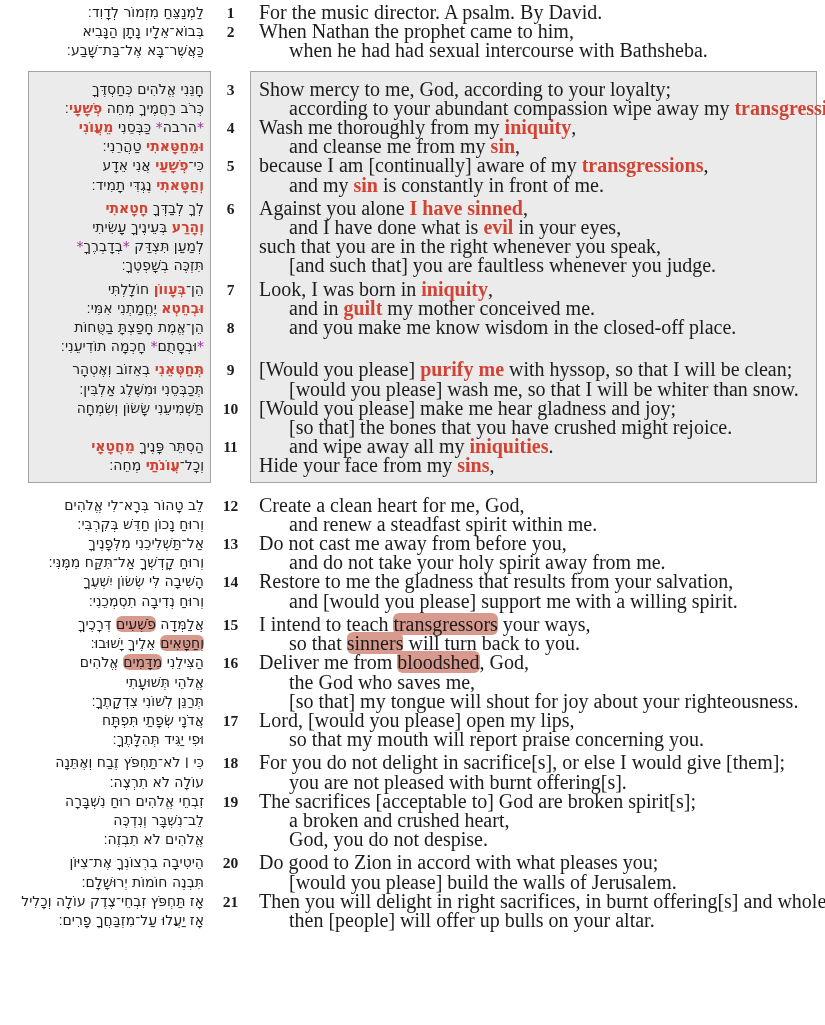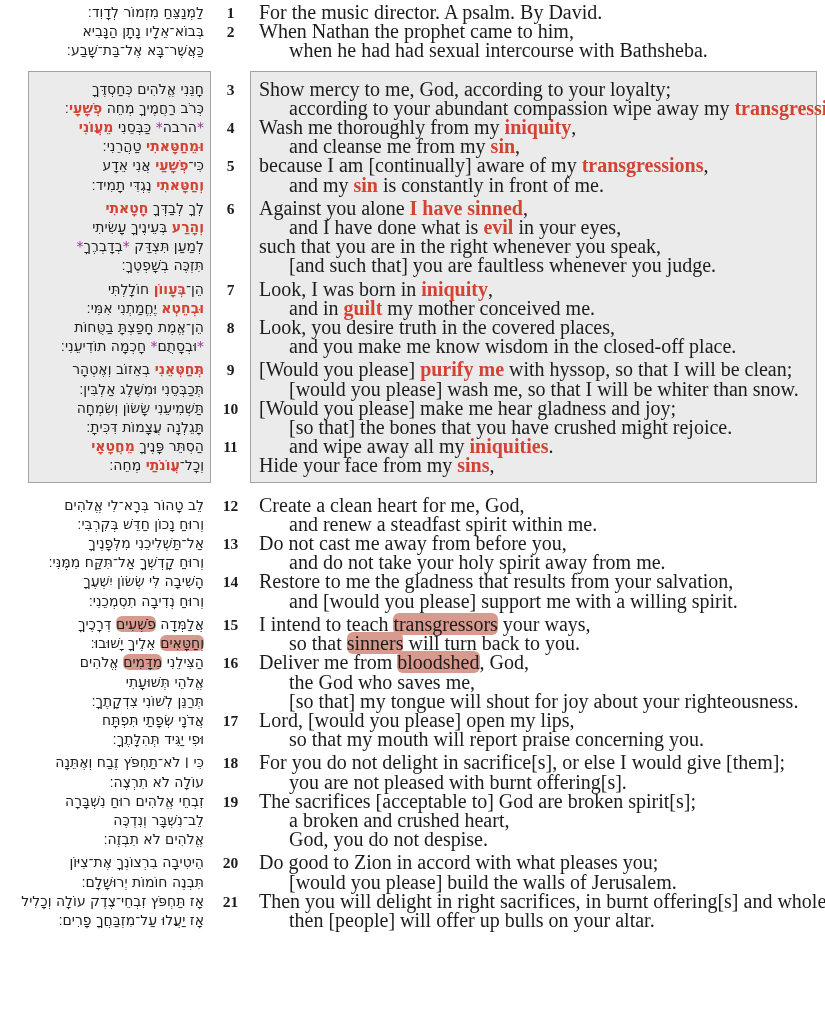--- a/index.html
+++ b/index.html
@@ -146,41 +146,39 @@
               <div class="line ind"><span>and in </span><span class="kw">guilt</span><span> my mother conceived me.</span></div>
             </div>
           </div>
           <div class="verse-row">
             <div class="heb" dir="rtl">
               <div class="line"><span>הֵן־אֱמֶת חָפַצְתָּ בַטֻּחוֹת</span></div>
               <div class="line"><span class="vr">*</span><span>וּבְסָתֻם</span><span class="vr">*</span><span> חָכְמָה תוֹדִיעֵנִי׃</span></div>
             </div>
             <div class="num">8</div>
             <div class="eng">
-              <div class="line"><span>Look, you desire truth in the covered places,</span></div>
               <div class="line ind"><span>and you make me know wisdom in the closed-off place.</span></div>
             </div>
           </div>
         </div>
         <div class="group">
           <div class="verse-row">
             <div class="heb" dir="rtl">
               <div class="line"><span class="kw">תְּחַטְּאֵנִי</span><span> בְאֵזוֹב וְאֶטְהָר</span></div>
               <div class="line"><span>תְּכַבְּסֵנִי וּמִשֶּׁלֶג אַלְבִּין׃</span></div>
             </div>
             <div class="num">9</div>
             <div class="eng">
               <div class="line"><span>[Would you please] </span><span class="kw">purify me</span><span> with hyssop, so that I will be clean;</span></div>
               <div class="line ind"><span>[would you please] wash me, so that I will be whiter than snow.</span></div>
             </div>
           </div>
           <div class="verse-row">
             <div class="heb" dir="rtl">
               <div class="line"><span>תַּשְׁמִיעֵנִי שָׂשׂוֹן וְשִׂמְחָה</span></div>
-              <div class="line"><span>תָּגֵלְנָה עֲצָמוֹת דִּכִּיתָ׃</span></div>
             </div>
             <div class="num">10</div>
             <div class="eng">
               <div class="line"><span>[Would you please] make me hear gladness and joy;</span></div>
               <div class="line ind"><span>[so that] the bones that you have crushed might rejoice.</span></div>
             </div>
           </div>
           <div class="verse-row">
             <div class="heb" dir="rtl">
               <div class="line"><span>הַסְתֵּר פָּנֶיךָ </span><span class="kw">מֵחֲטָאָי</span></div>

